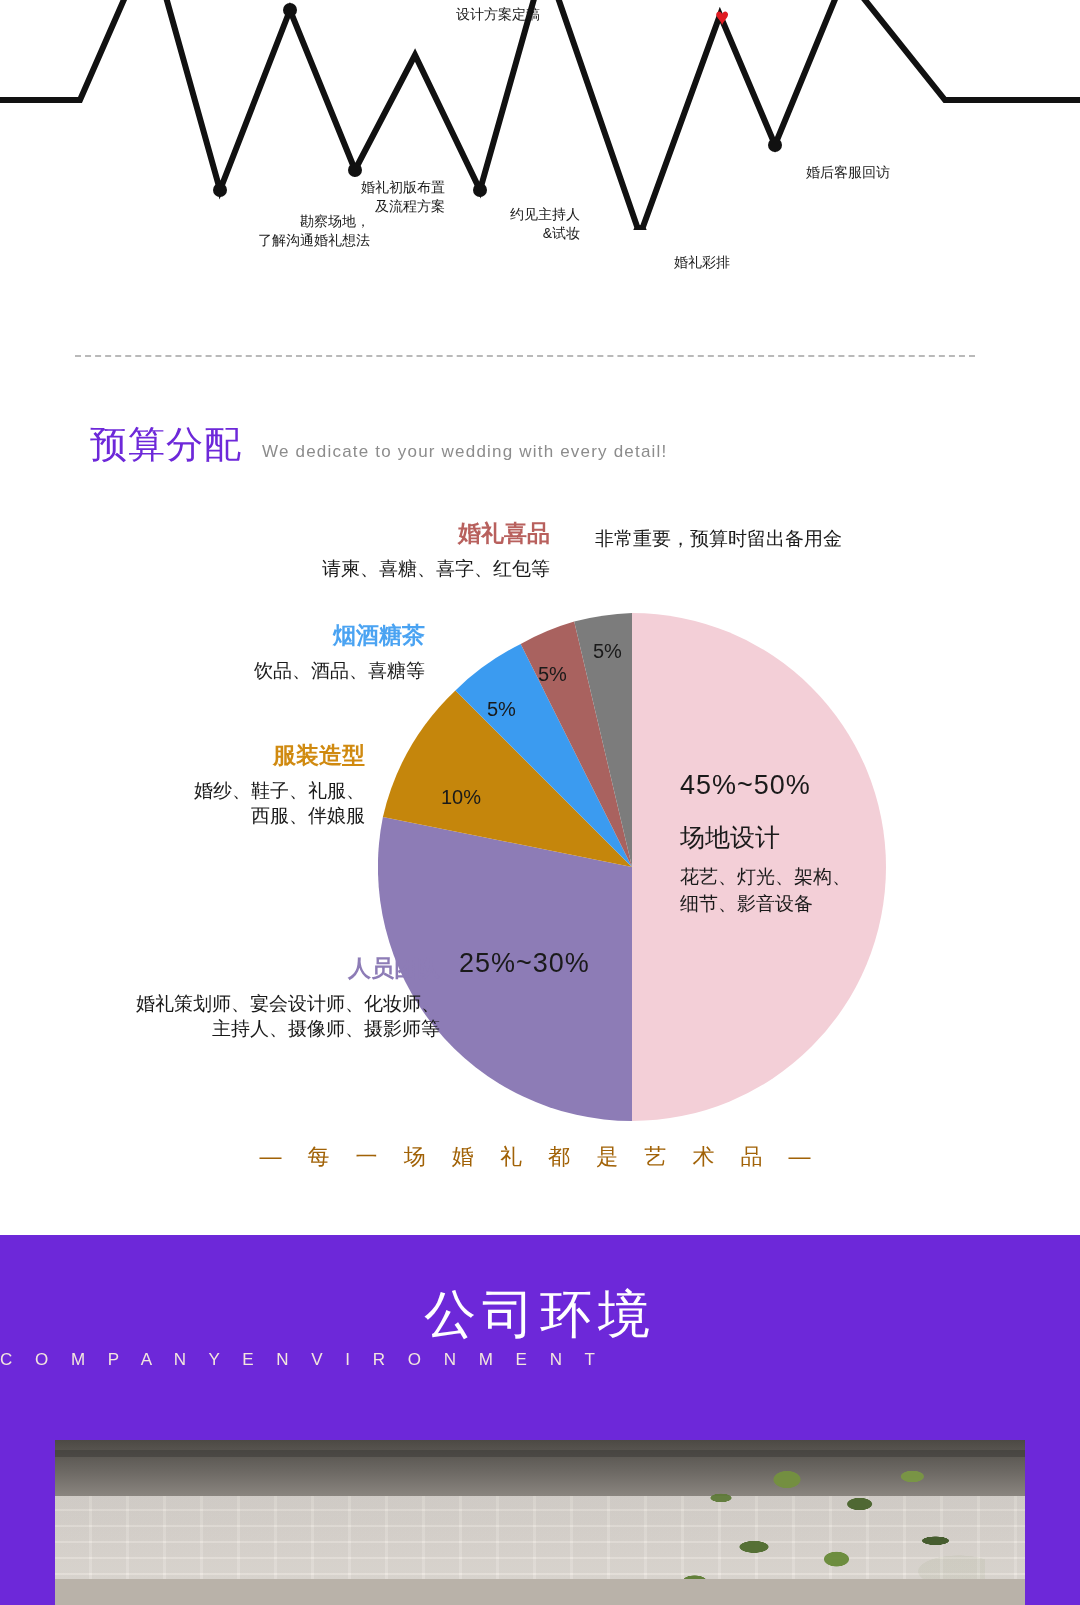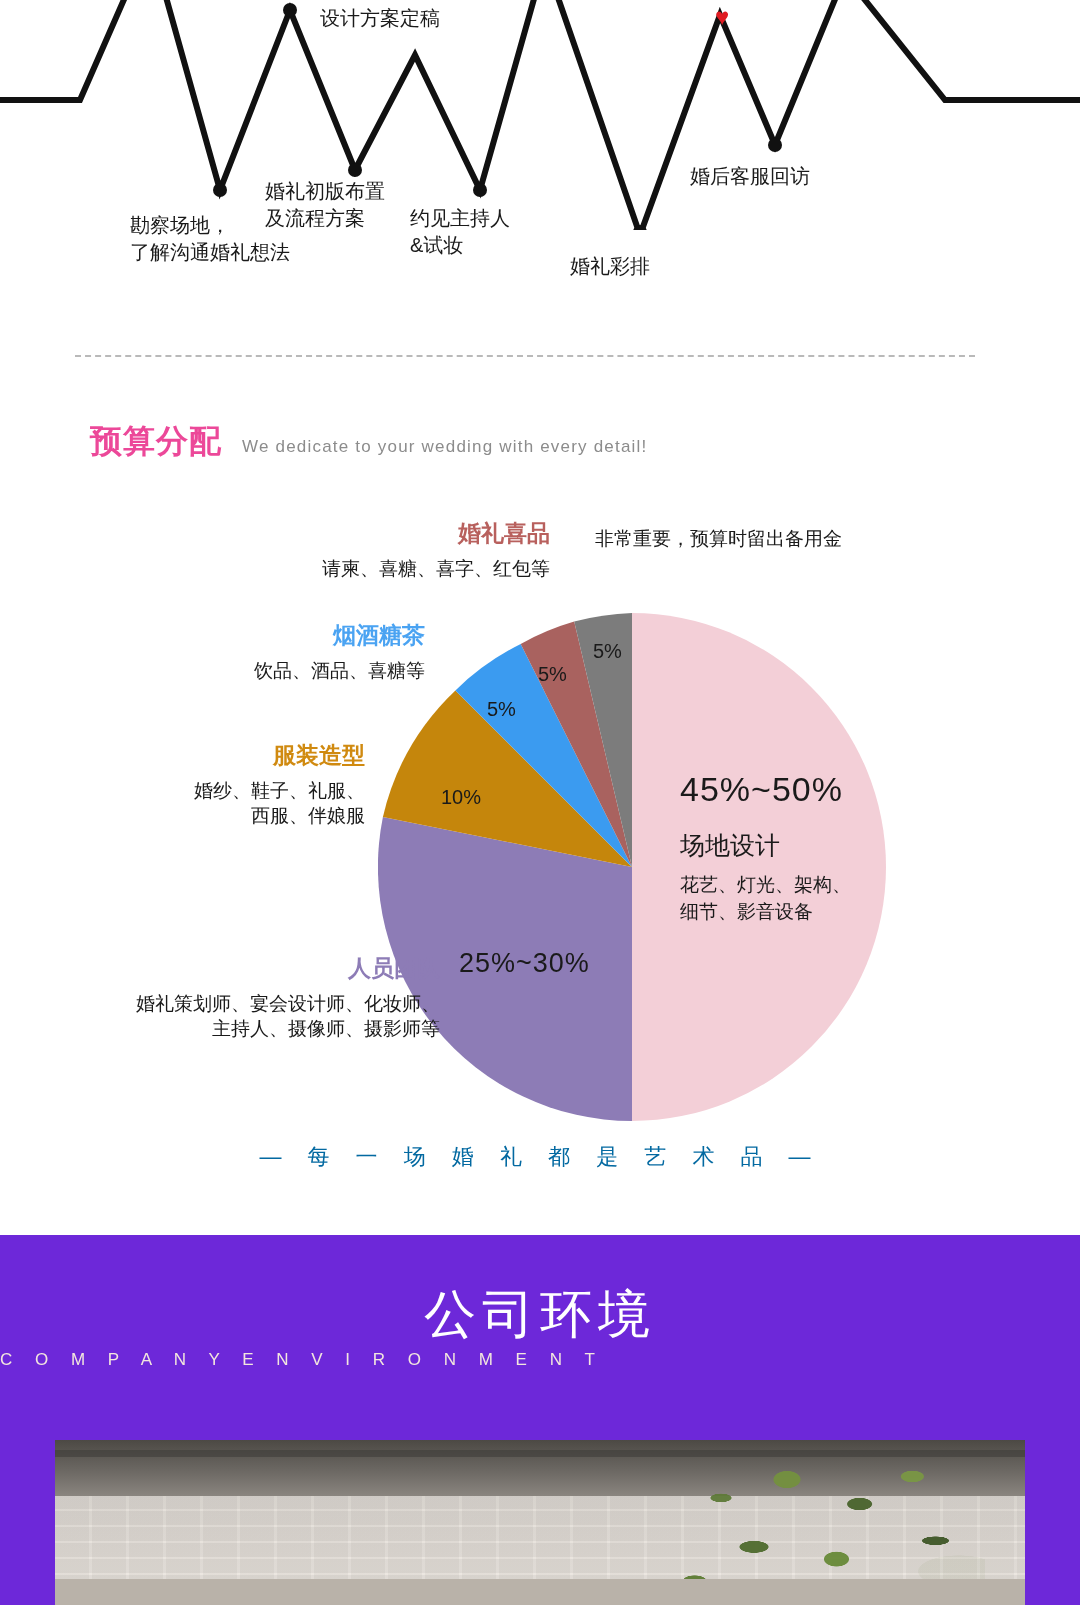--- a/index.html
+++ b/index.html
@@ -22,22 +22,22 @@
     left: 0; top: 0;
     width: 1080px;
     height: 320px;
   }
   .zigzag-svg {
     position: absolute;
     left: 0; top: 0;
   }
   .tl-label {
     position: absolute;
-    text-align: left;
-    font-size: 20px;
+    text-align: right;
+    font-size: 14px;
     line-height: 1.35;
     color: #1a1a1a;
     white-space: pre-line;
   }
   .heart-icon {
     position: absolute;
     color: #e01b22;
     font-size: 24px;
     line-height: 1;
   }
@@ -53,23 +53,23 @@
 
   
   .budget-header {
     position: absolute;
     left: 90px;
     top: 420px;
     display: flex;
     align-items: baseline;
   }
   .budget-title {
-    font-size: 32px;
-    font-weight: bold;
-    color: #ec4899;
+    font-size: 37px;
+    font-weight: normal;
+    color: #6d28d9;
     letter-spacing: 1px;
   }
   .budget-sub {
     margin-left: 20px;
     font-size: 17px;
     color: #8c8c8c;
     letter-spacing: 1.2px;
   }
 
   
@@ -90,21 +90,21 @@
   }
 
   
   .venue-block {
     position: absolute;
     left: 680px;
     top: 770px;
     width: 260px;
   }
   .venue-pct {
-    font-size: 34px;
+    font-size: 27px;
     color: #1a1a1a;
     letter-spacing: 1px;
   }
   .venue-name {
     font-size: 25px;
     color: #1a1a1a;
     margin-top: 20px;
   }
   .venue-desc {
     font-size: 19px;
@@ -143,21 +143,21 @@
   .callout.left-align { text-align: left; }
 
   
   .slogan {
     position: absolute;
     left: 0;
     top: 1142px;
     width: 1080px;
     text-align: center;
     font-size: 22px;
-    color: #0369a1;
+    color: #a16207;
     letter-spacing: 10px;
   }
 
   
   .env-section {
     position: absolute;
     left: 0;
     top: 1235px;
     width: 1080px;
     height: 370px;

